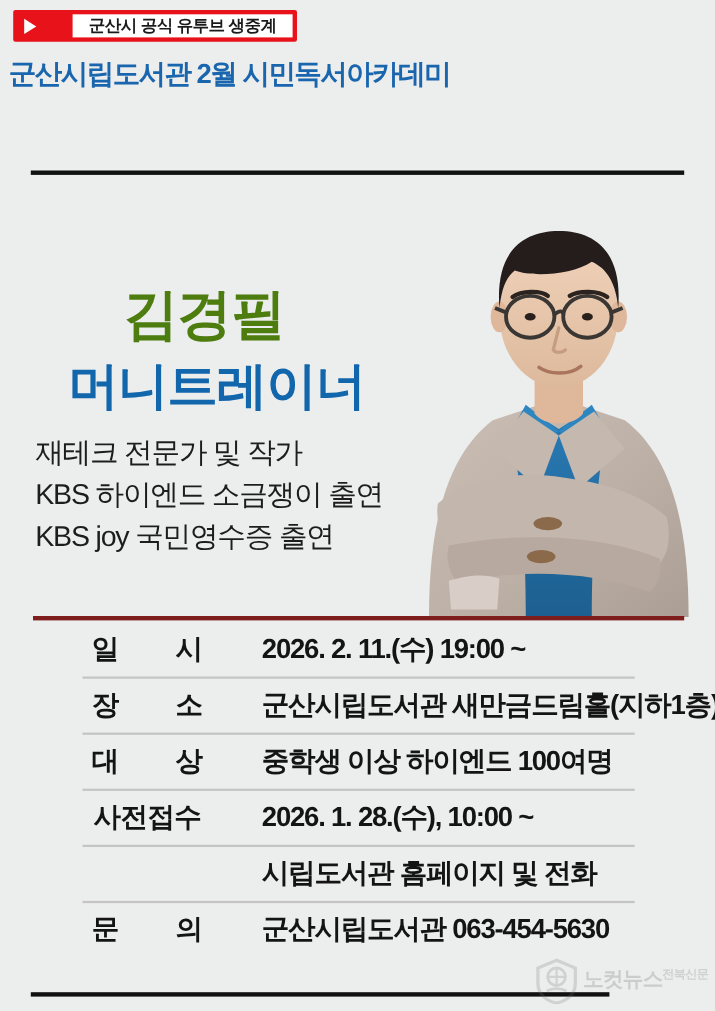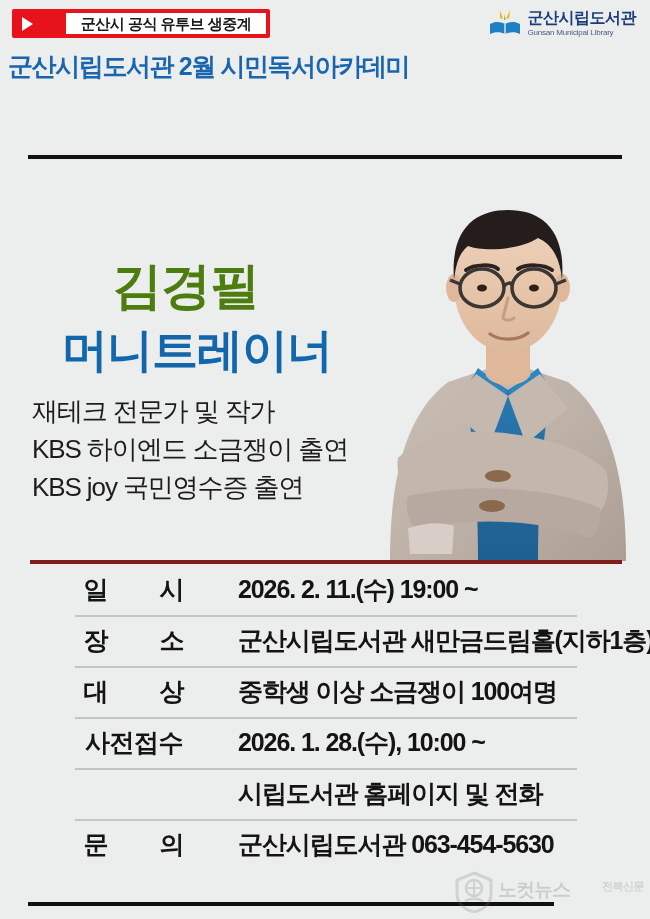--- a/index.html
+++ b/index.html
@@ -260,50 +260,34 @@
     color: #5c5c5c;
     letter-spacing: -1px;
     white-space: nowrap;
   }
   .watermark .wm-sub {
     font-size: 11px;
     font-weight: bold;
     color: #6d6d6d;
     letter-spacing: -0.5px;
     white-space: nowrap;
-    margin-left: 32px;
   }
 </style>
 </head>
 <body>
 
 <div class="poster">
 
   <div class="live-badge">
     <span class="play-icon">
       <span class="tri"></span>
     </span>
     <span class="badge-text">군산시 공식 유투브 생중계</span>
   </div>
 
-  <div class="library-logo">
-    <span class="logo-mark">
-      <svg width="34" height="30" viewBox="0 0 34 30" xmlns="http://www.w3.org/2000/svg">
-        <path d="M12 2 L15 11 L12 10 Z" fill="#f2b705"></path>
-        <path d="M22 2 L18 11 L21 10 Z" fill="#f2b705"></path>
-        <path d="M16.8 6 L17.4 12 L16 12 Z" fill="#5cb85c"></path>
-        <path d="M2 16 C7 13 13 13.5 17 16 C21 13.5 27 13 32 16 L32 26 C27 23.5 21 24 17 26 C13 24 7 23.5 2 26 Z" fill="#1f7fc4"></path>
-        <path d="M17 16 L17 26" stroke="#ffffff" stroke-width="1.2" fill="none"></path>
-      </svg>
-    </span>
-    <span class="logo-text-wrap">
-      <span class="logo-text-ko">군산시립도서관</span>
-      <span class="logo-text-en">Gunsan Municipal Library</span>
-    </span>
-  </div>
 
   <div class="subtitle">군산시립도서관 2월 시민독서아카데미</div>
   <div class="title-rule"></div>
 
   <div class="speaker-photo">
     <svg width="272" height="385" viewBox="0 0 272 385" xmlns="http://www.w3.org/2000/svg">
       <defs>
         <linearGradient id="jacket" x1="0" y1="0" x2="1" y2="1">
           <stop offset="0%" stop-color="#cbbfb6"></stop>
           <stop offset="55%" stop-color="#bdb0a6"></stop>
@@ -383,21 +367,21 @@
       <div class="info-value">2026. 2. 11.(수) 19:00 ~</div>
     </div>
 
     <div class="info-row">
       <div class="info-label spaced">장 소</div>
       <div class="info-value">군산시립도서관 새만금드림홀(지하1층)</div>
     </div>
 
     <div class="info-row">
       <div class="info-label spaced">대 상</div>
-      <div class="info-value">중학생 이상 소금쟁이 100여명</div>
+      <div class="info-value">중학생 이상 하이엔드 100여명</div>
     </div>
 
     <div class="info-row">
       <div class="info-label">사전접수</div>
       <div class="info-value">2026. 1. 28.(수), 10:00 ~</div>
     </div>
 
     <div class="info-row">
       <div class="info-label"></div>
       <div class="info-value">시립도서관 홈페이지 및 전화</div>

